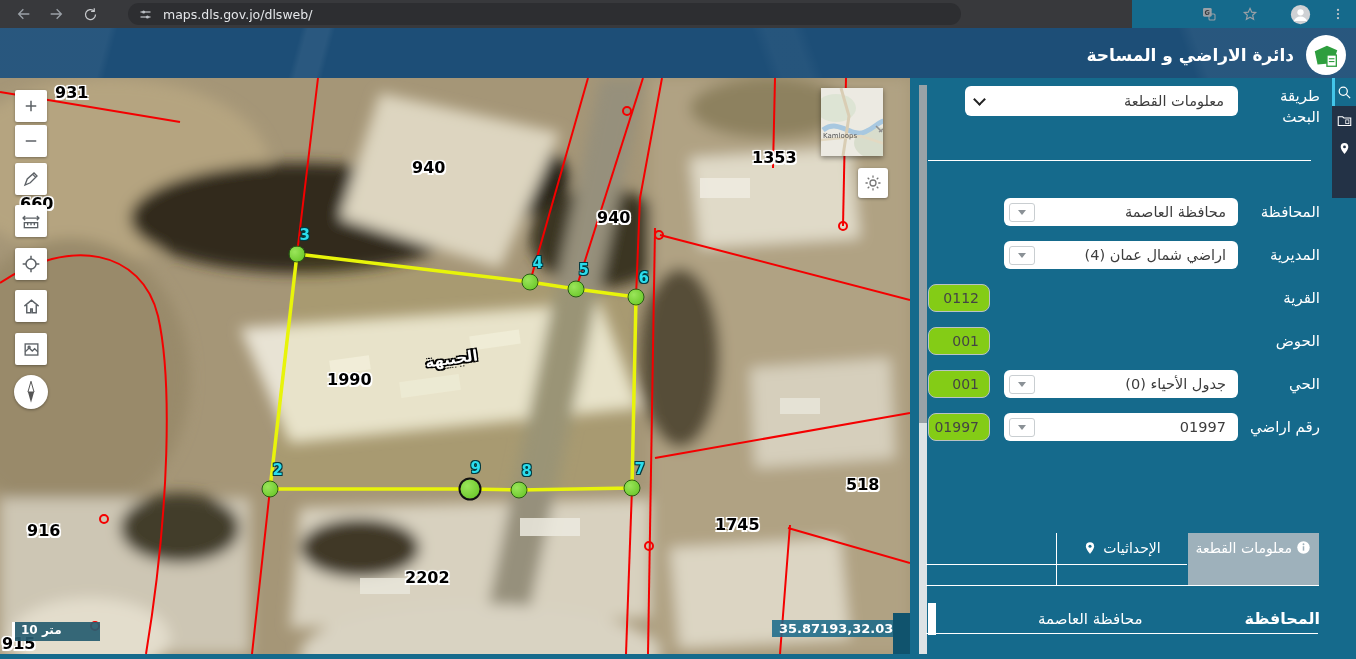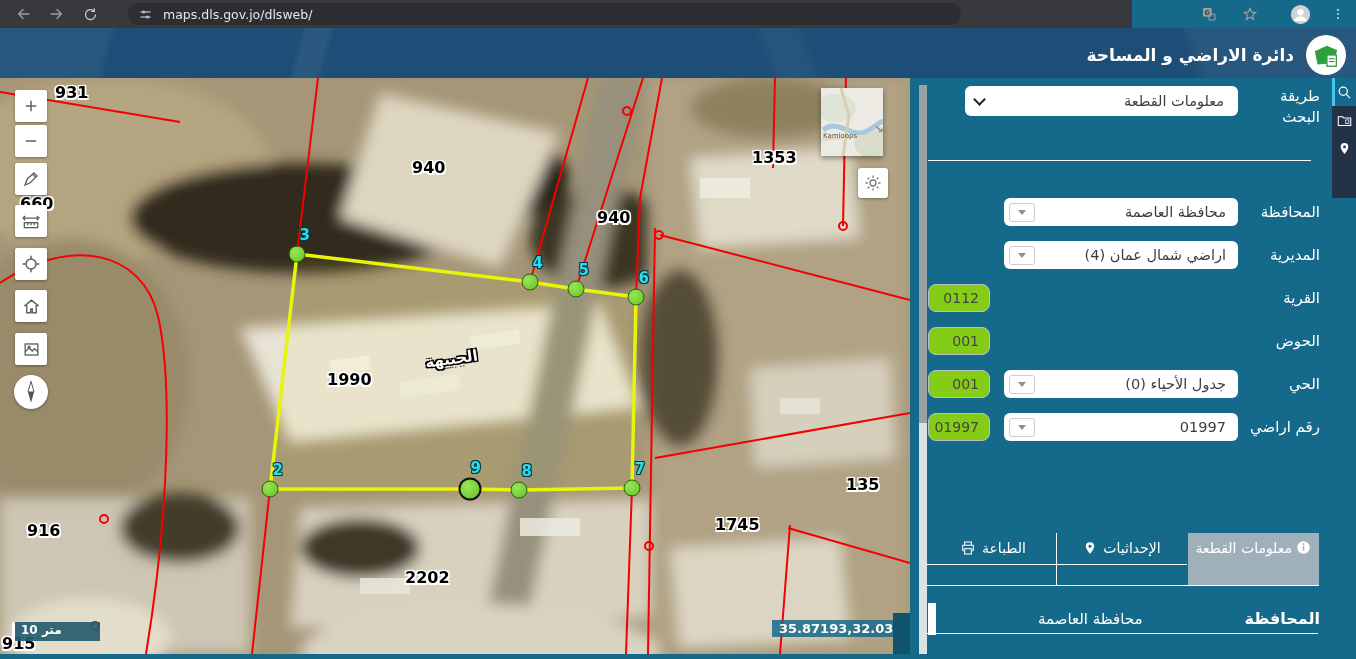--- a/index.html
+++ b/index.html
@@ -237,21 +237,21 @@
       </svg>
 
       <div class="map-label" style="left:55px;top:5px">931</div>
       <div class="map-label" style="left:20px;top:116px">660</div>
       <div class="map-label" style="left:412px;top:80px">940</div>
       <div class="map-label" style="left:597px;top:130px">940</div>
       <div class="map-label" style="left:752px;top:70px">1353</div>
       <div class="map-label" style="left:327px;top:292px">1990</div>
       <div class="map-label" style="left:405px;top:490px">2202</div>
       <div class="map-label" style="left:715px;top:437px">1745</div>
-      <div class="map-label" style="left:846px;top:397px">135</div>
+      <div class="map-label" style="left:846px;top:397px">518</div>
       <div class="map-label" style="left:27px;top:443px">916</div>
       <div class="map-label" style="left:2px;top:556px">915</div>
       <div class="village-label" style="left:425px;top:272px">الجبيهة</div>
 
       <div class="vertex" style="left:297px;top:176px">
           <span class="vnum">3</span>
         </div>
       <div class="vertex" style="left:530px;top:204px">
           <span class="vnum">4</span>
         </div>
@@ -390,28 +390,20 @@
       <div class="sb-label" style="top:339px;width:70px">رقم اراضي</div>
       <div class="sb-select fselect" style="top:335px">
         <span class="ddbox">
             <span class="tri"></span>
           </span>
         <span class="fval">01997</span>
       </div>
       <div class="fcode" style="top:335px">01997</div>
 
       <div id="tabs">
-        <div class="tab" id="tab-print">
-          <span>الطباعة</span>
-          <svg width="16" height="16" viewBox="0 0 24 24" stroke="#fff" stroke-width="1.6" fill="none">
-              <path d="M7 8V3h10v5"></path>
-              <rect x="4" y="8" width="16" height="8" rx="1"></rect>
-              <rect x="7" y="13" width="10" height="8" fill="#156a8c"></rect>
-            </svg>
-        </div>
         <div class="tab" id="tab-coords">
           <span>الإحداثيات</span>
           <svg width="14" height="16" viewBox="0 0 24 24">
               <path d="M12 2a7 7 0 0 0-7 7c0 5 7 13 7 13s7-8 7-13a7 7 0 0 0-7-7z" fill="#fff"></path>
               <circle cx="12" cy="9" r="2.6" fill="#156a8c"></circle>
             </svg>
         </div>
         <div class="tab" id="tab-info">
           <svg width="15" height="15" viewBox="0 0 24 24" style="display:inline-block;vertical-align:-2px">
               <circle cx="12" cy="12" r="10" fill="#fff"></circle>

